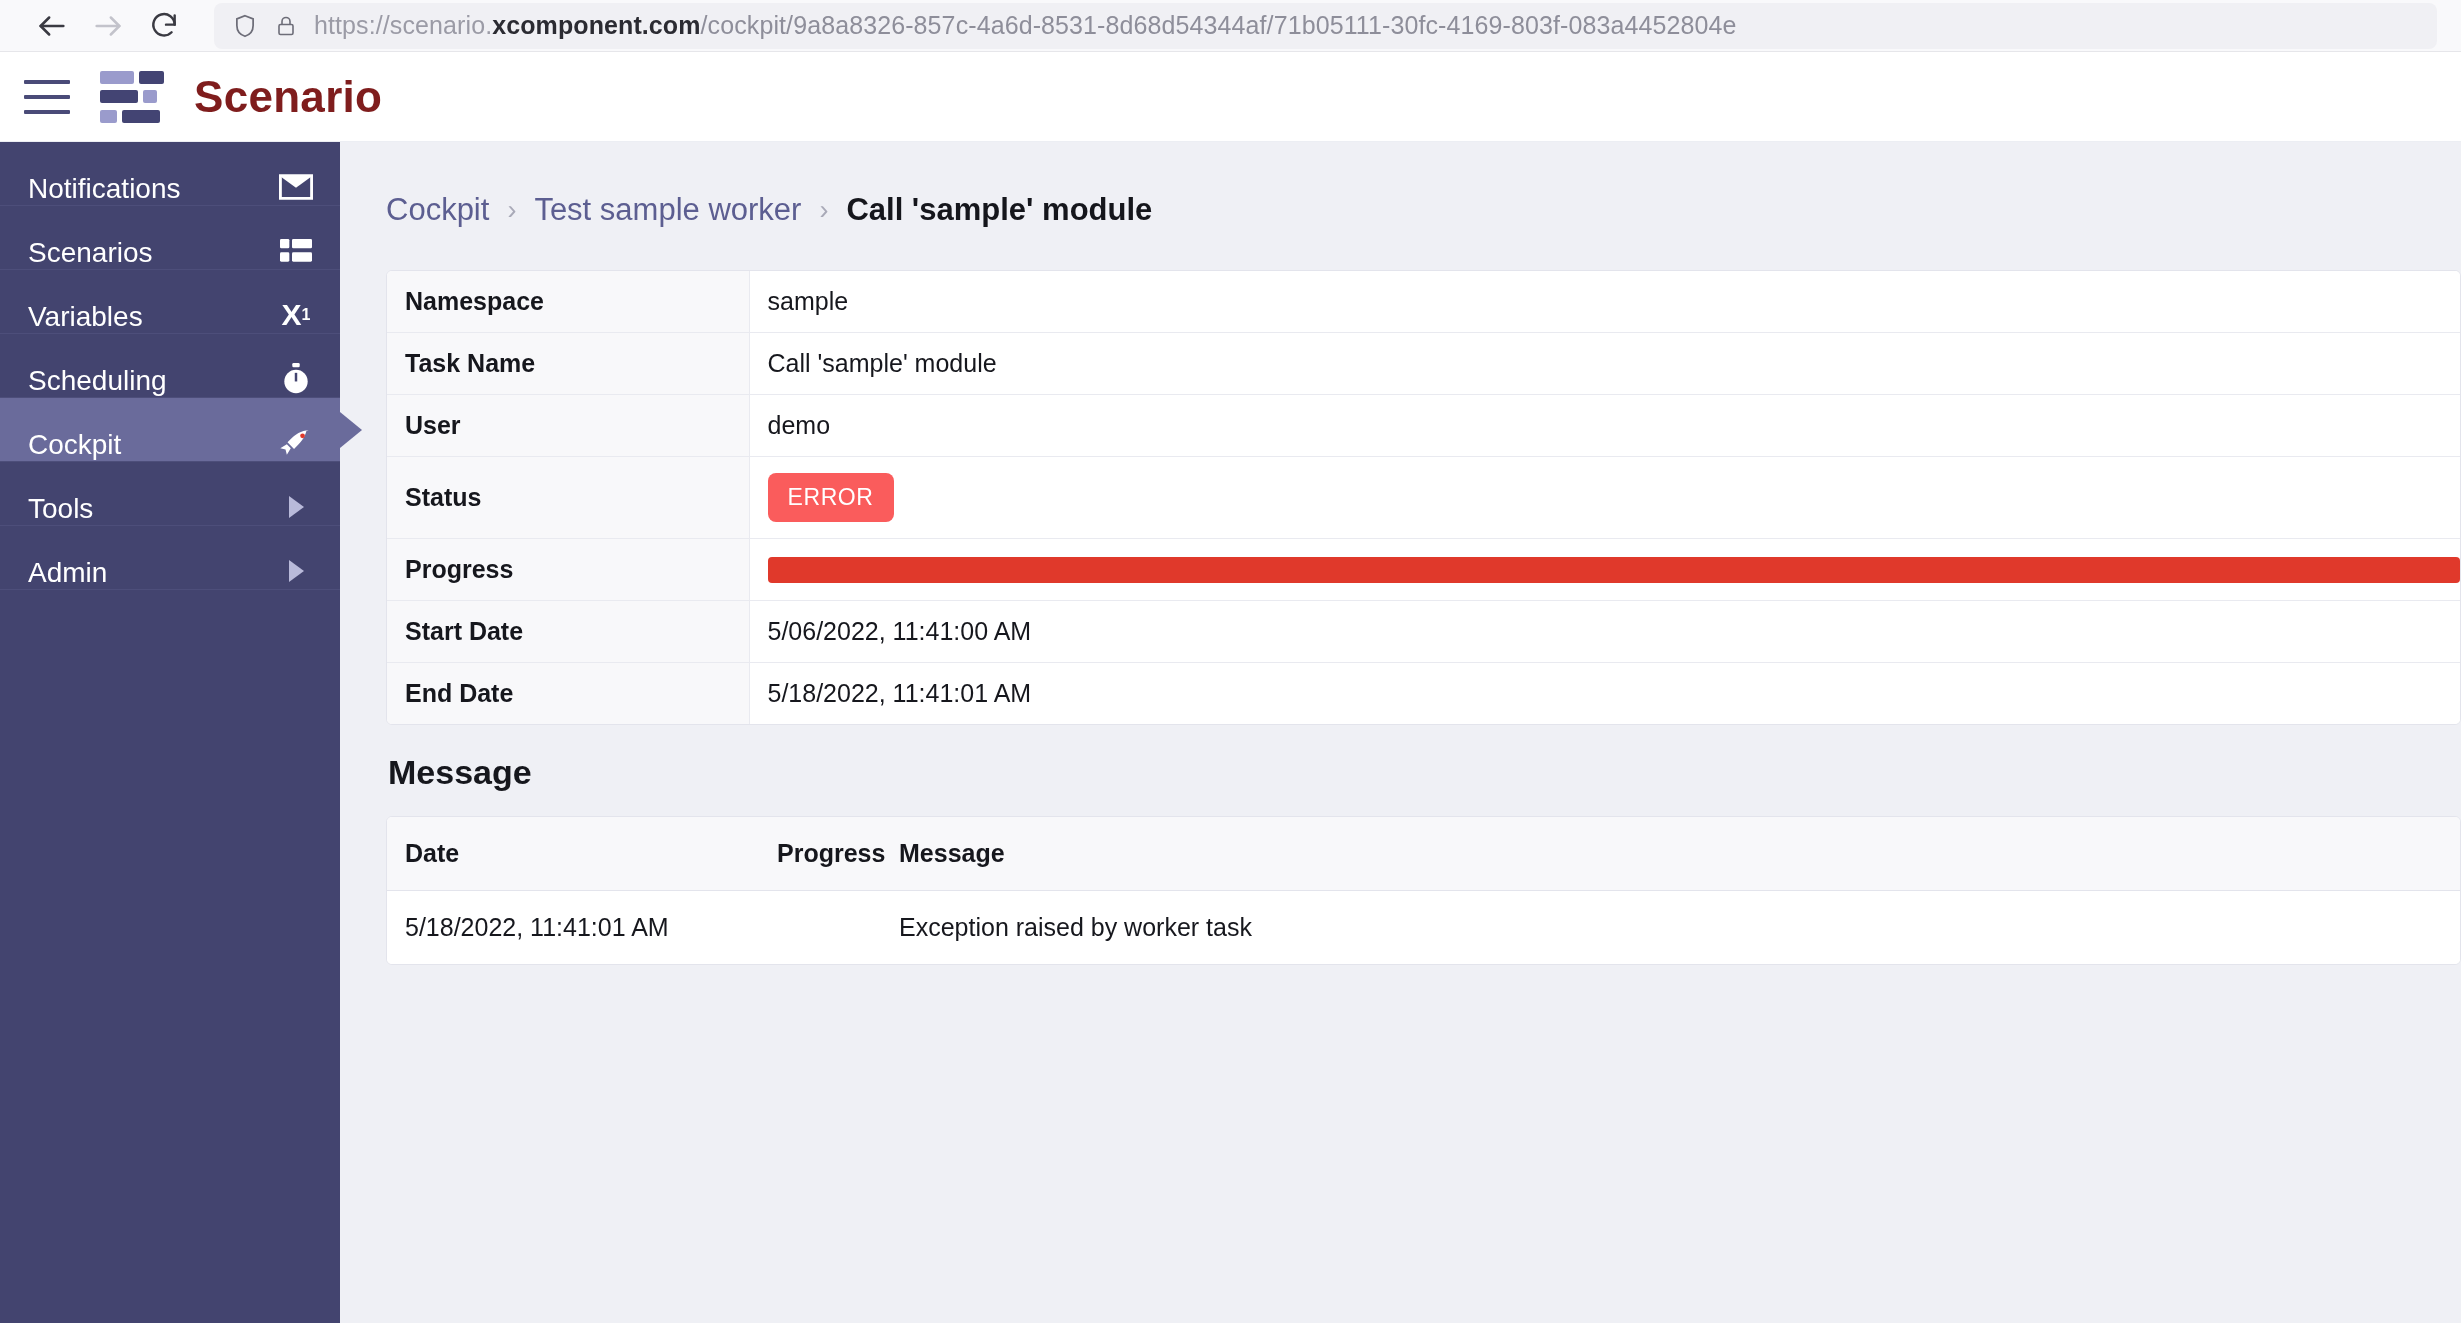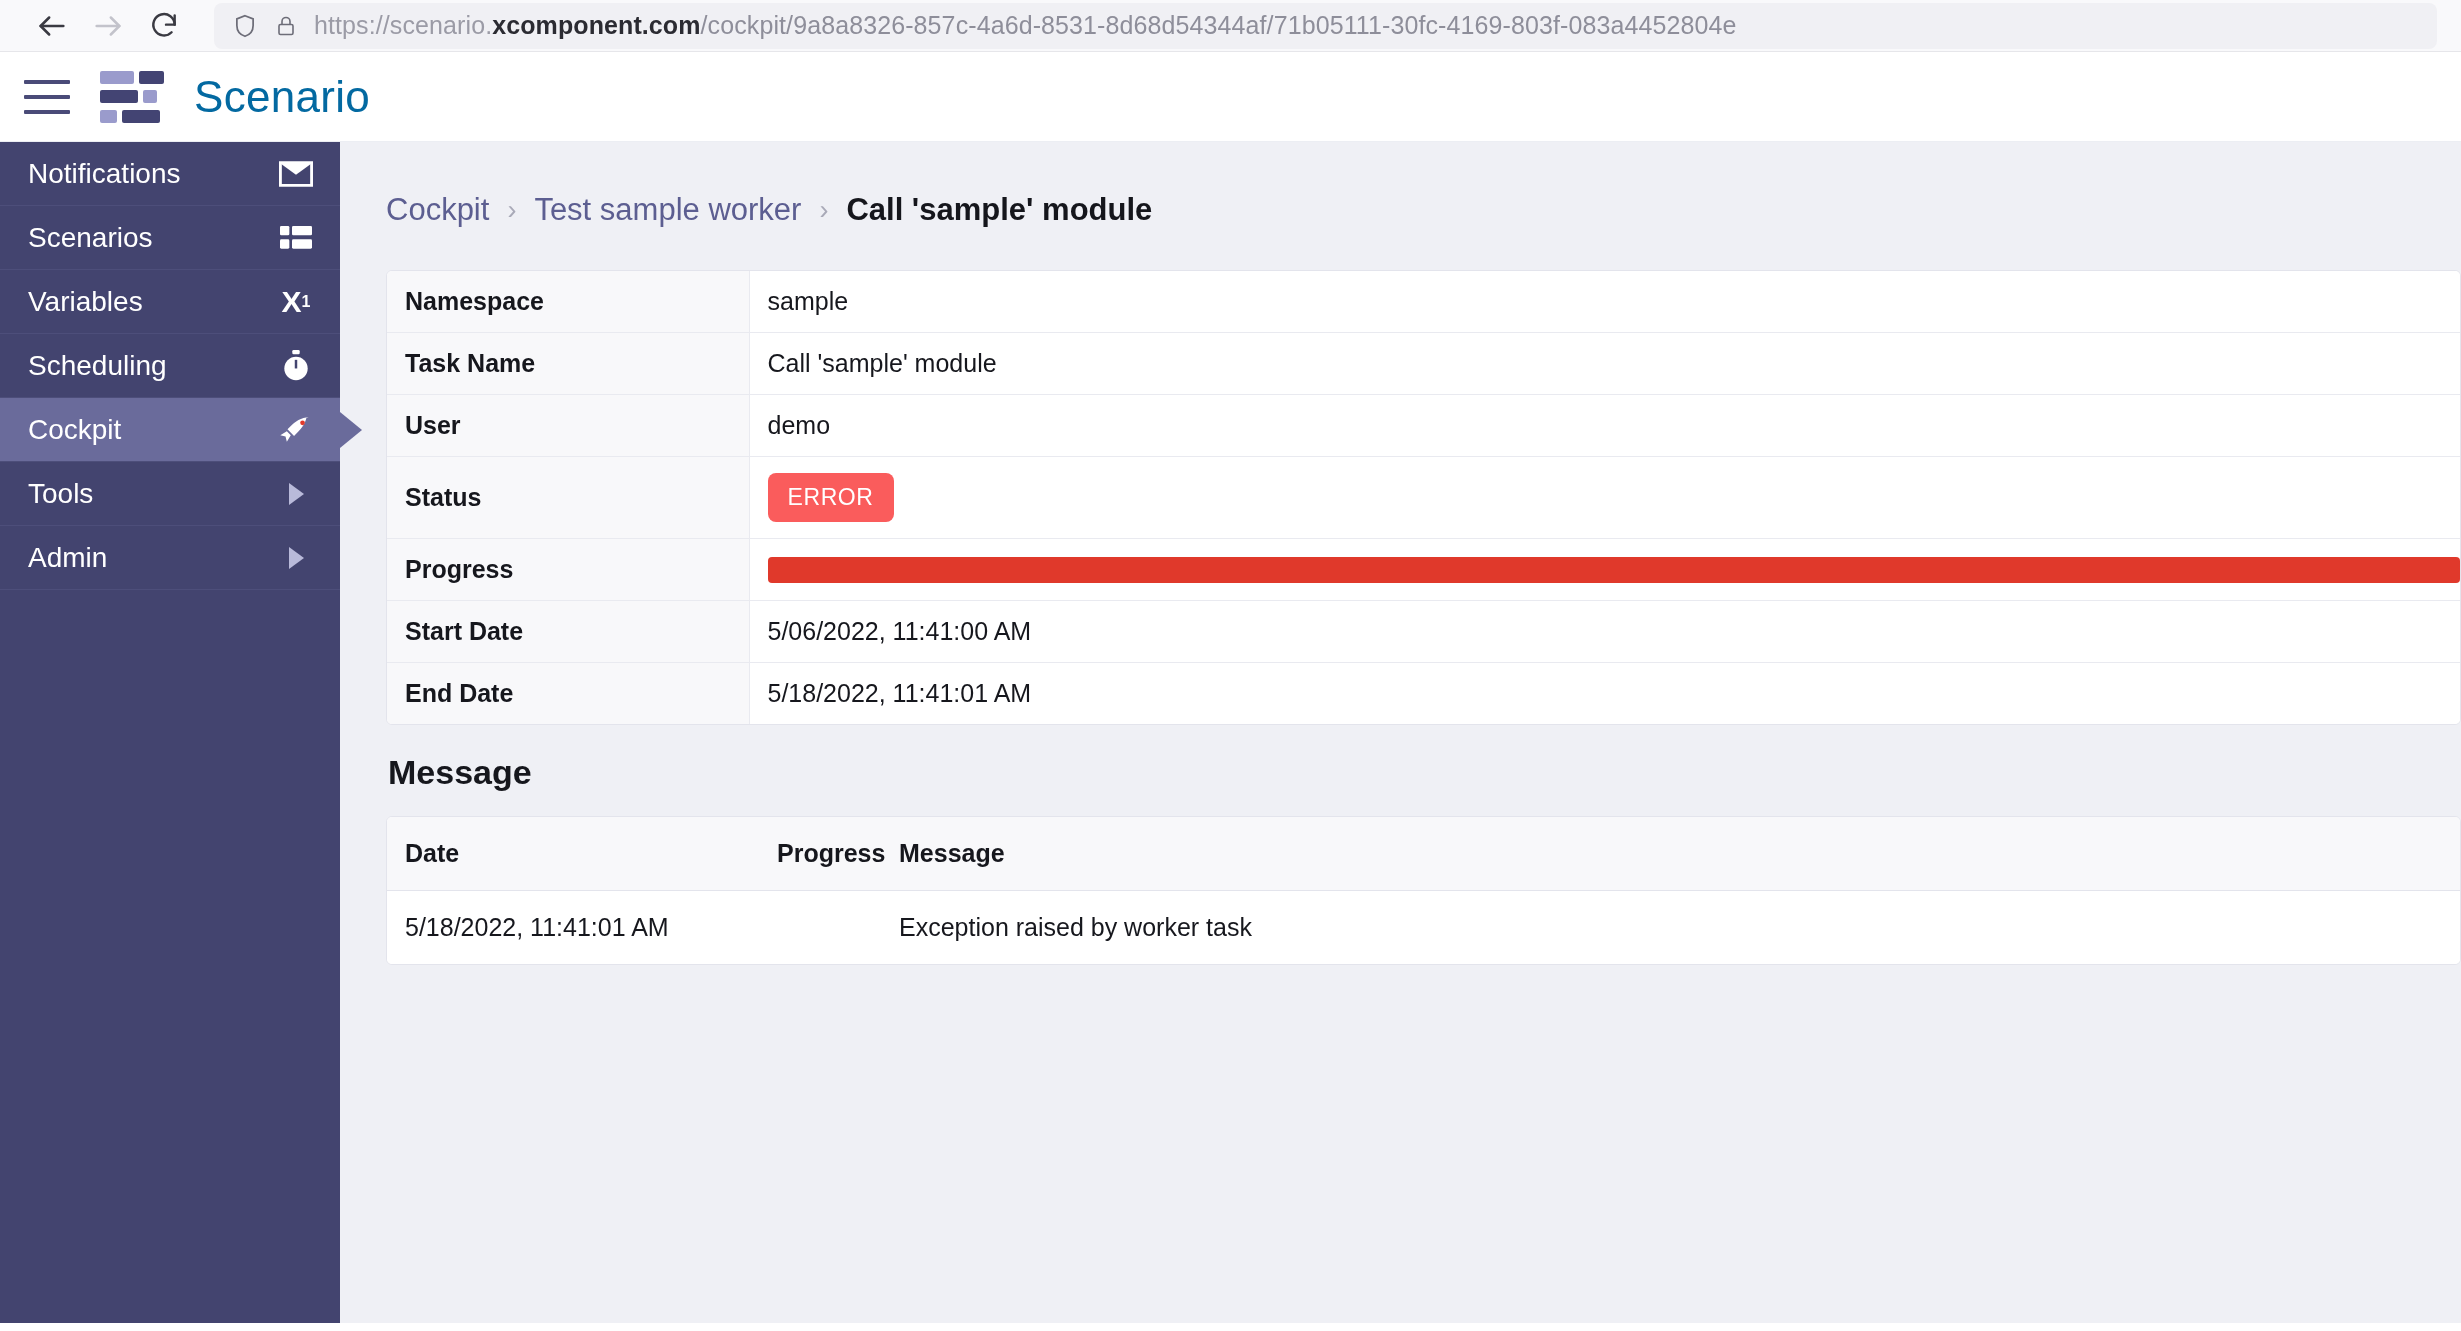--- a/index.html
+++ b/index.html
@@ -63,39 +63,39 @@
   }
   .hamburger span { display: block; height: 4px; background: #4a4b78; border-radius: 1px; }
 
   .logo { width: 64px; height: 52px; display: flex; flex-direction: column; justify-content: space-between; }
   .logo-row { display: flex; gap: 5px; height: 13px; }
   .bar-dark  { background: #434473; border-radius: 2px; }
   .bar-light { background: #9a9bcc; border-radius: 2px; }
 
   .app-title {
     font-size: 44px;
-    color: #0369a1;
-    font-weight: 400;
+    color: #7f1d1d;
+    font-weight: 700;
     letter-spacing: .3px;
   }
 
   
   .body-wrap { display: flex; height: calc(1331px - 60px - 90px); }
 
   
   .sidebar {
     width: 340px;
     background: #43446f;
     flex: none;
     position: relative;
   }
   .side-item {
     height: 64px;
     display: flex;
-    align-items: center;
+    align-items: flex-end;
     justify-content: space-between;
     padding: 0 26px 0 28px;
     color: #ffffff;
     font-size: 28px;
     border-bottom: 1px solid #4d4e7a;
     cursor: pointer;
     position: relative;
   }
   .side-item.active { background: #6a6b9b; }
   .side-item.active .pointer {

